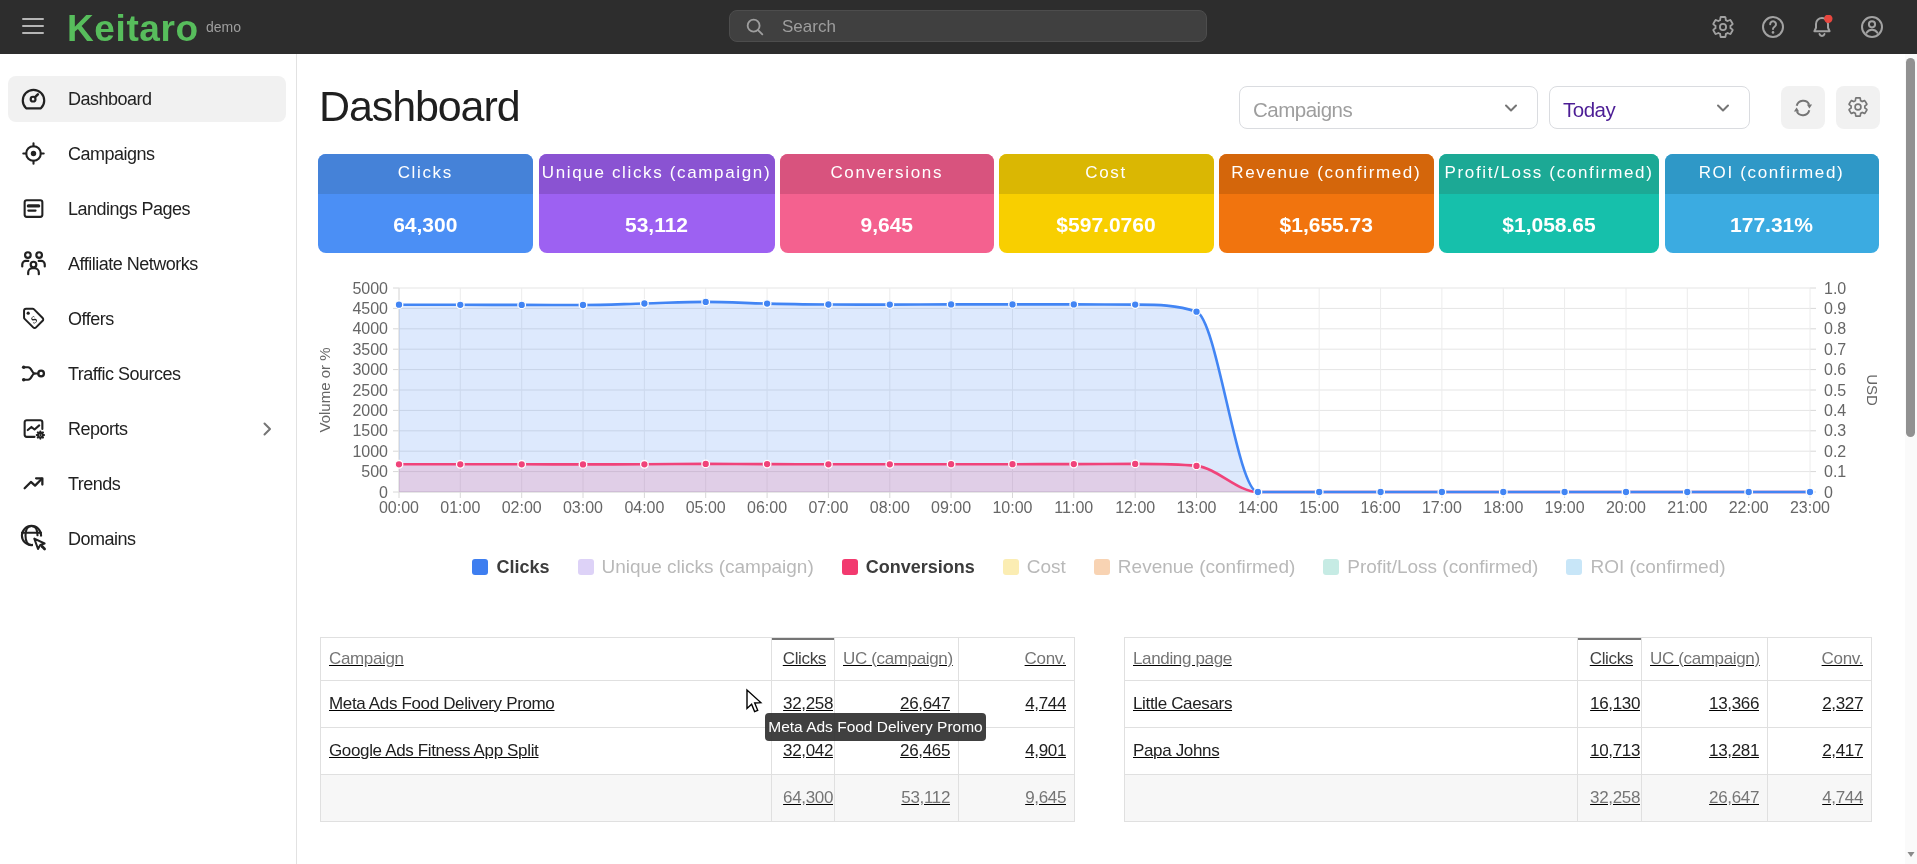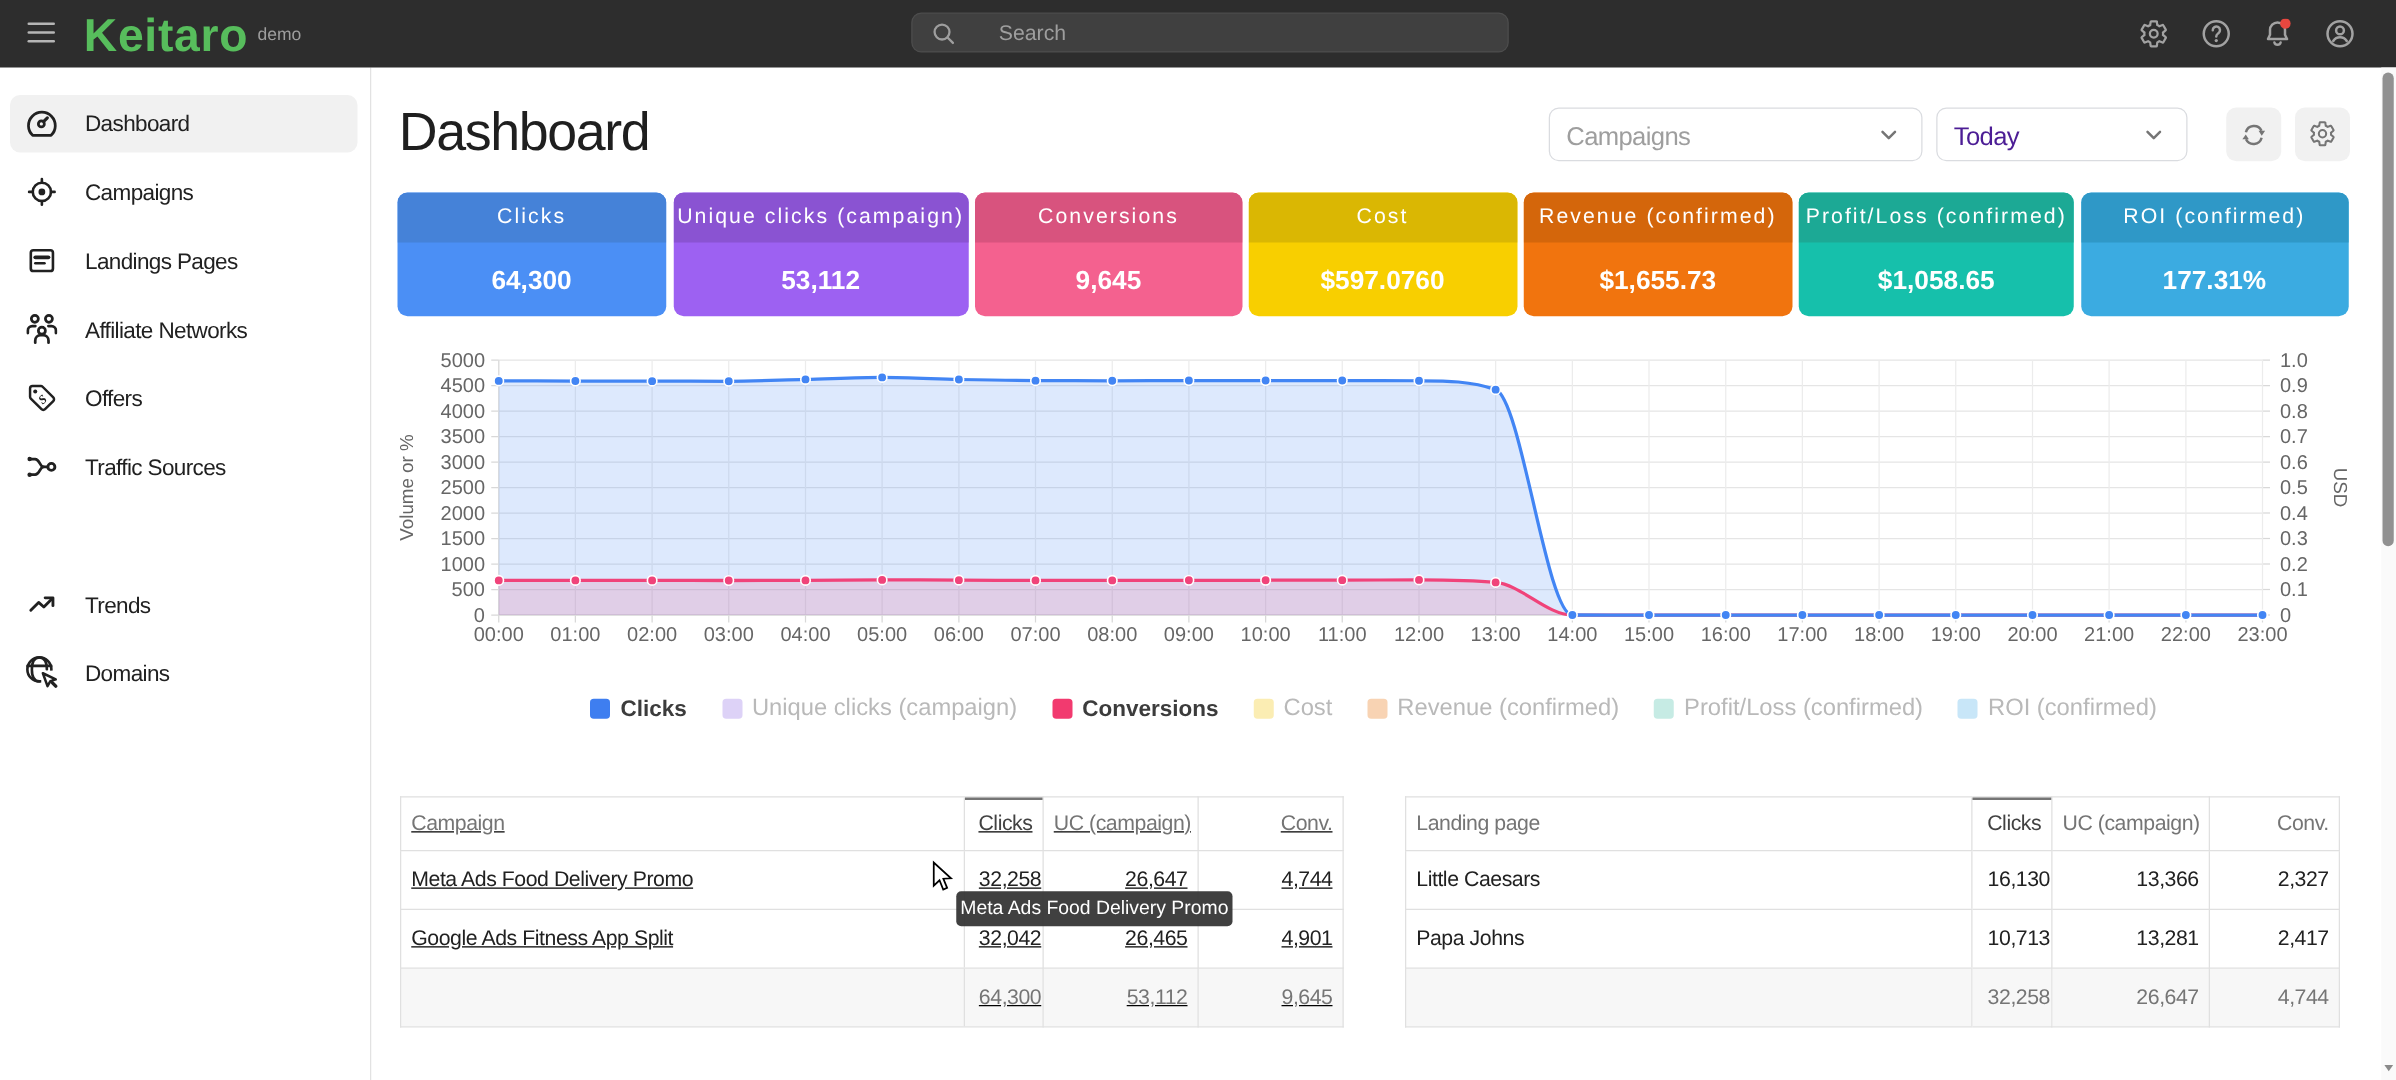--- a/index.html
+++ b/index.html
@@ -8,21 +8,21 @@
 
 
 #nav { position:absolute; left:0; top:0; width:1917px; height:54px; background:#2d2d2d; }
 #burger { position:absolute; left:22px; top:18px; width:22px; height:17px; }
 #burger div { height:2px; background:#b5b5b5; border-radius:1px; margin-bottom:5px; }
 #logo { position:absolute; left:67px; top:8px; font-size:37px; font-weight:bold;
   color:#57bd5c; letter-spacing:0.6px;text-align:center; }
 #demo { position:absolute; left:206px; top:19px; font-size:14px; color:#9e9e9e; }
 #search { position:absolute; left:729px; top:10px; width:478px; height:32px;
   background:#404040; border:1px solid #4d4d4d; border-radius:8px; }
-#search .ph { position:absolute; left:52px; top:6px; font-size:17px; color:#9e9e9e;margin-left:17px; }
+#search .ph { position:absolute; left:52px; top:6px; font-size:17px; color:#9e9e9e; }
 .navic { position:absolute; top:15px; width:24px; height:24px; }
 
 
 #side { position:absolute; left:0; top:54px; width:297px; height:810px; background:#fff;
   border-right:1px solid #e2e2e2; }
 .sitem { position:absolute; left:0; width:297px; height:55px; }
 .sitem .ic { position:absolute; left:21px; top:15px; width:25px; height:25px; }
 .sitem .tx { position:absolute; left:68px; top:17.5px; font-size:18px; letter-spacing:-0.5px; color:#212121; }
 #active-bg { position:absolute; left:8px; top:22px; width:278px; height:46px;
   background:#f1f1f1; border-radius:8px; }
@@ -119,20 +119,36 @@
   </div>
   <div class="sitem" style="top:292px">
     <svg class="ic" viewBox="0 0 24 24" fill="none" stroke="#212121" stroke-width="2.1" stroke-linecap="round" stroke-linejoin="round">
       <path d="M2.8 6 L6.8 6 C10.4 6 10.4 12 13.2 12 L16.6 12"></path>
       <path d="M2.8 18 L6.8 18 C10.4 18 10.4 12 13.2 12"></path>
       <circle cx="2.6" cy="6" r="1.7" fill="#212121" stroke="none"></circle>
       <circle cx="2.6" cy="18" r="1.7" fill="#212121" stroke="none"></circle>
       <circle cx="19.3" cy="12" r="2.7" stroke-width="2.2"></circle>
     </svg>
     <div class="tx">Traffic Sources</div>
+  </div>
+  <div class="sitem" style="top:347px">
+    <svg class="ic" viewBox="0 0 24 24" fill="none" stroke="#212121" stroke-width="2" stroke-linecap="round" stroke-linejoin="round">
+      <path d="M20.5 12.5 V6 a2 2 0 0 0 -2 -2 H5.5 a2 2 0 0 0 -2 2 V18 a2 2 0 0 0 2 2 H13"></path>
+      <path d="M6.5 13.5 L10 10.5 L13 13 L17.5 9"></path>
+      <g transform="translate(18.6 18.3)">
+        <circle r="1.1" fill="#212121" stroke="none"></circle>
+        <g stroke="#212121" stroke-width="2.2">
+            <path d="M0 -3.4 V-2.2 M0 2.2 V3.4 M-3.4 0 H-2.2 M2.2 0 H3.4 M-2.4 -2.4 L-1.6 -1.6 M1.6 1.6 L2.4 2.4 M2.4 -2.4 L1.6 -1.6 M-1.6 1.6 L-2.4 2.4"></path>
+          </g>
+      </g>
+    </svg>
+    <div class="tx">Reports</div>
+    <svg style="position:absolute;left:258px;top:19px" width="18" height="18" viewBox="0 0 18 18">
+      <path d="M6.5 3.5 L12 9 L6.5 14.5" fill="none" stroke="#757575" stroke-width="2" stroke-linecap="round" stroke-linejoin="round"></path>
+    </svg>
   </div>
   <div class="sitem" style="top:457px">
     <svg class="ic" style="width:28px;height:28px;left:20px;top:13px" viewBox="0 0 28 28" fill="none" stroke="#212121" stroke-width="2.1" stroke-linecap="round" stroke-linejoin="round">
       <circle cx="11.5" cy="11.5" r="9.6"></circle>
       <path d="M2 8.7 H21 M11.5 2 C7 2 5.5 6 5.5 11.5 C5.5 17 7 21 11.5 21 M11.5 2 C16 2 17.5 6 17.5 11.5"></path>
       <rect x="13" y="12.5" width="15" height="15.5" fill="#fff" stroke="none"></rect>
       <path d="M14.3 14.6 L24.6 19.5 L20.3 20.9 L18 24.9 Z" fill="#fff" stroke-width="2"></path>
       <path d="M22 22.3 L24.6 24.9" stroke-width="2.8"></path>
     </svg>
     <div class="tx">Domains</div>
@@ -469,21 +485,21 @@
       </tr>
   <tr class="foot">
         <td class="first"></td>
         <td class="num cl">64,300</td>
         <td class="num">53,112</td>
         <td class="num">9,645</td>
       </tr>
 </tbody>
   </table>
 
-<table class="tbl" id="t2" style="left:1124px;top:637px;width:747px;">
+<table class="tbl" id="t2" style="left:1124px;top:637px;width:747px;text-decoration:underline;">
   <tbody>
       <tr>
     <th class="first" style="width:453px">Landing page</th>
     <th class="num" style="width:64px;position:relative;color:#424242">Clicks<div class="sortbar" style="left:-1px;right:-1px"></div></th>
     <th class="num" style="width:126px">UC (campaign)</th>
     <th class="num noborder" style="width:104px">Conv.</th>
   </tr>
   <tr>
         <td class="first">Little Caesars</td>
         <td class="num cl">16,130</td>

